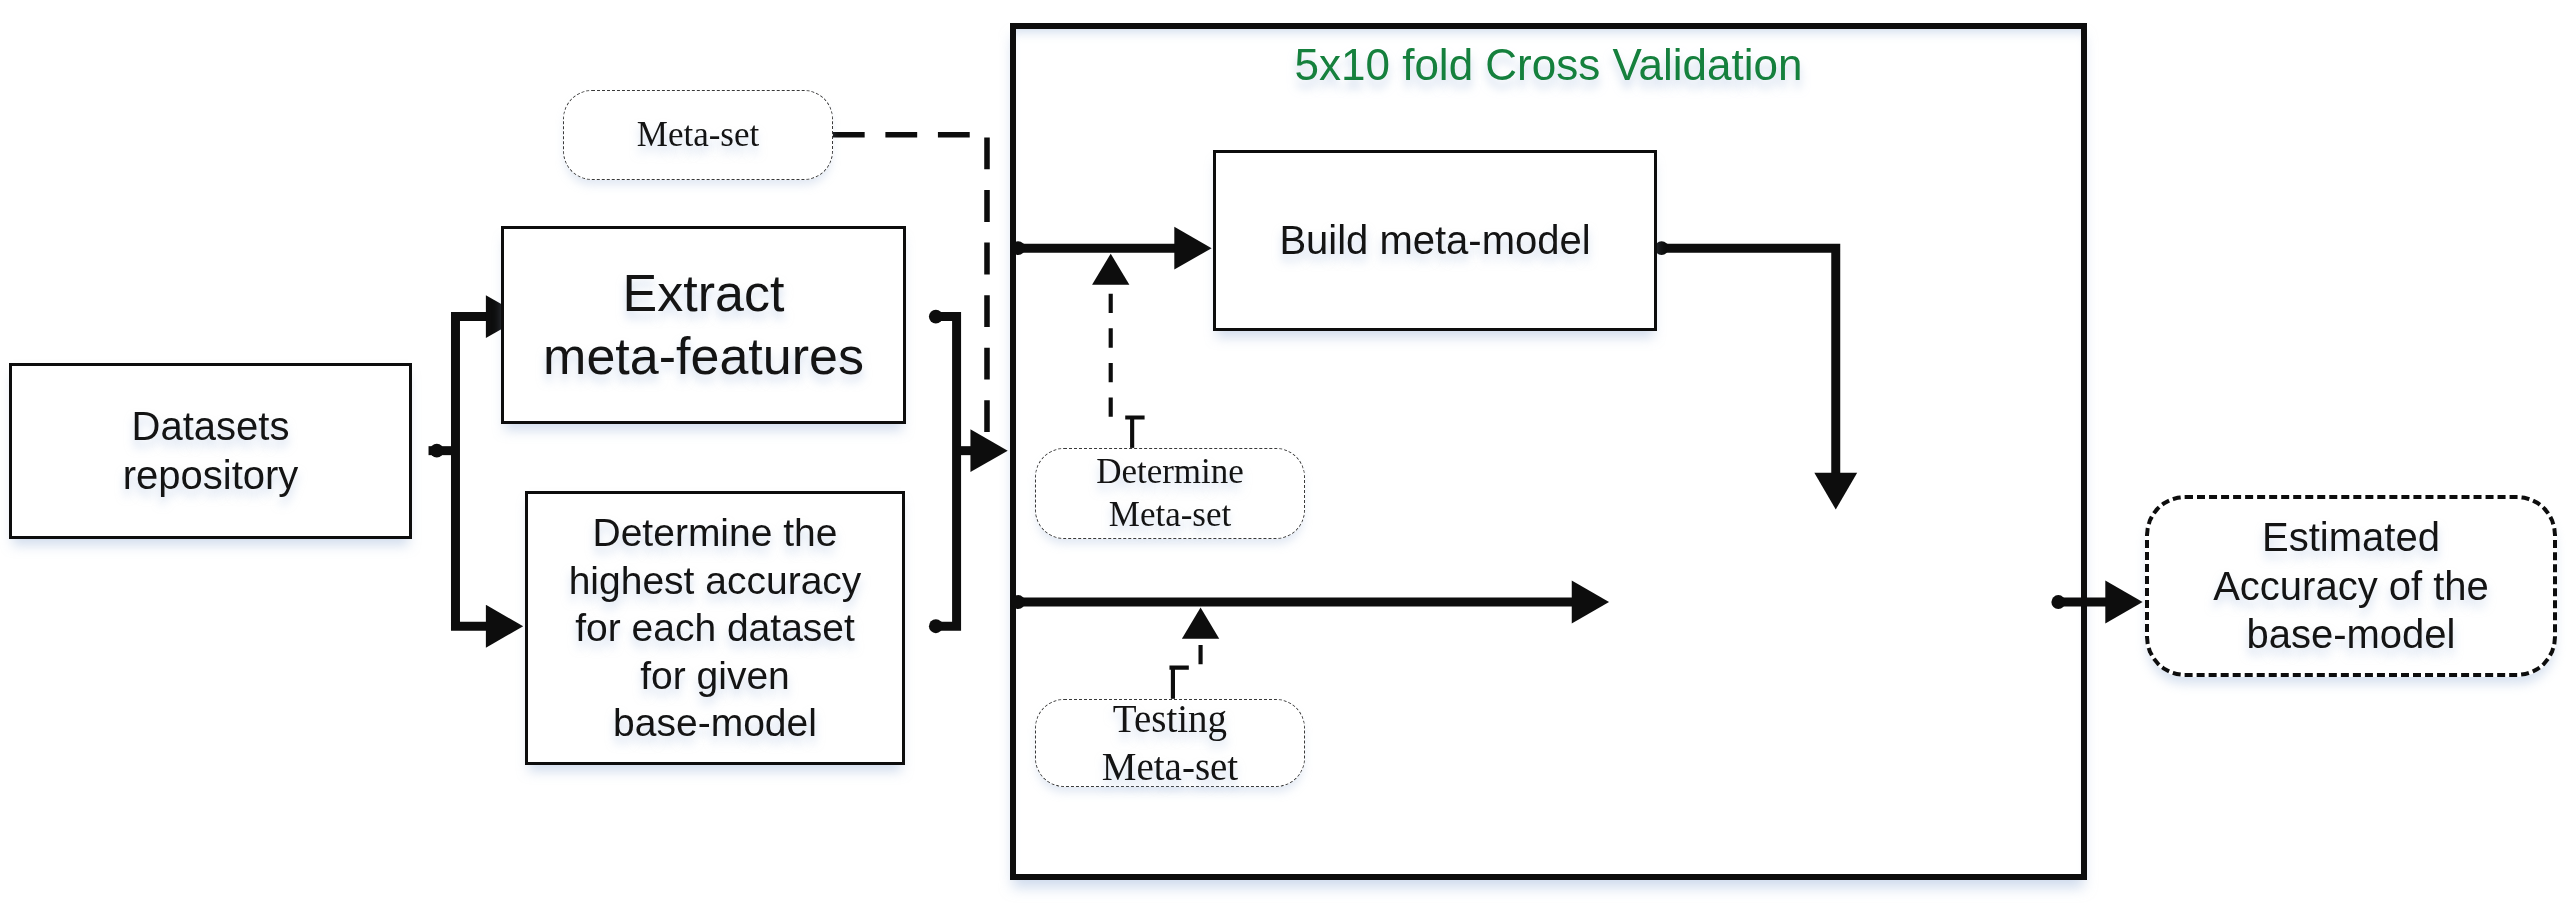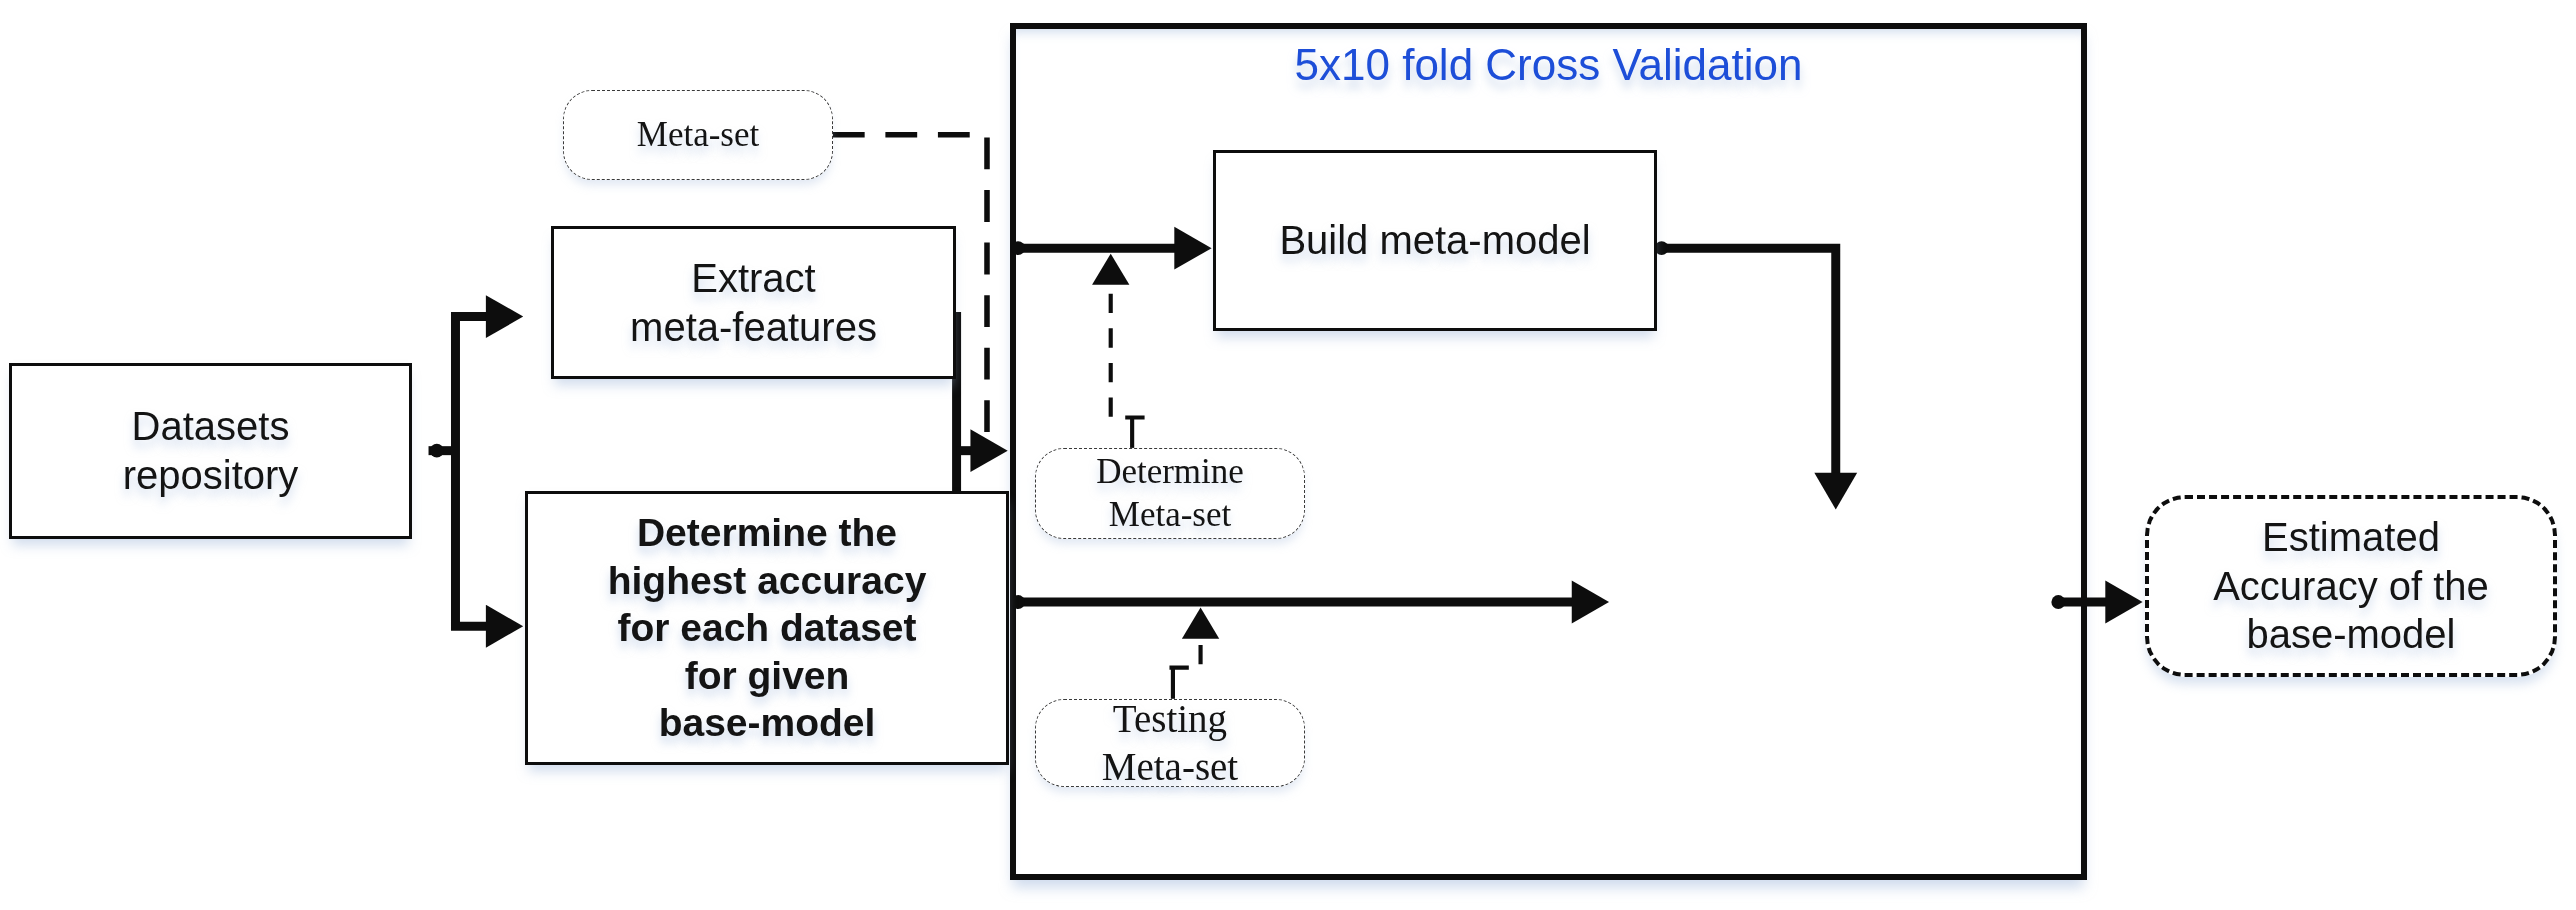--- a/index.html
+++ b/index.html
@@ -52,30 +52,30 @@
     box-sizing:border-box;
     background:transparent;
     box-shadow:0 11px 12.4px -2.8px rgba(168,190,222,0.55), inset 0 9.7px 9.7px -5.5px rgba(168,190,222,0.45);
     z-index:1;
   }
   .cv-title{
     position:absolute;
     left:1010px;top:40px;width:1077px;
     text-align:center;
     font-size:44px;
-    color:#1d4ed8;
+    color:#15803d;
     text-shadow:0 8.3px 9.7px rgba(168,190,222,0.6);
     z-index:2;
   }
 
   
   .n-datasets  {left:9px;  top:363px; width:403px; height:176px; font-size:40px;}
   .n-metaset   {left:563px; top:90px; width:270px; height:90px; font-size:35px;}
-  .n-extract   {left:551px; top:226px; width:405px; height:153px; font-size:40px;}
-  .n-determine {left:525px; top:491px; width:484px; height:274px; font-size:39px;font-weight:bold;}
+  .n-extract   {left:501px; top:226px; width:405px; height:198px; font-size:52px;}
+  .n-determine {left:525px; top:491px; width:380px; height:274px; font-size:39px;}
   .n-build     {left:1213px;top:150px; width:444px; height:181px; font-size:40px;}
   .n-training  {left:1035px;top:448px; width:270px; height:91px; font-size:35px;}
   .n-testing   {left:1035px;top:699px;width:270px; height:88px; font-size:39px;}
   .n-apply     {left:1610px;top:511px; width:442px; height:182px; font-size:40px;}
   .n-estimated {left:2145px;top:495px; width:412px; height:182px; font-size:40px;}
 
   .stroke-solid{stroke:#0d0d0d;stroke-width:13;fill:none;stroke-linejoin:miter;}
   .stroke-dash-thick{stroke:#0d0d0d;stroke-width:8;fill:none;stroke-dasharray:46 30;}
   .stroke-dash-thin{stroke:#0d0d0d;stroke-width:6;fill:none;stroke-dasharray:28 22;}
   .stroke-thin-solid{stroke:#0d0d0d;stroke-width:6;fill:none;}

